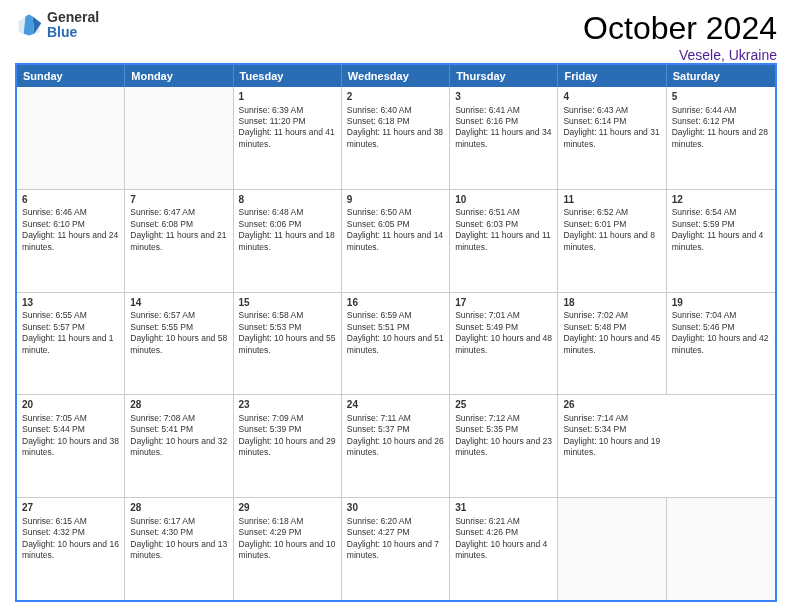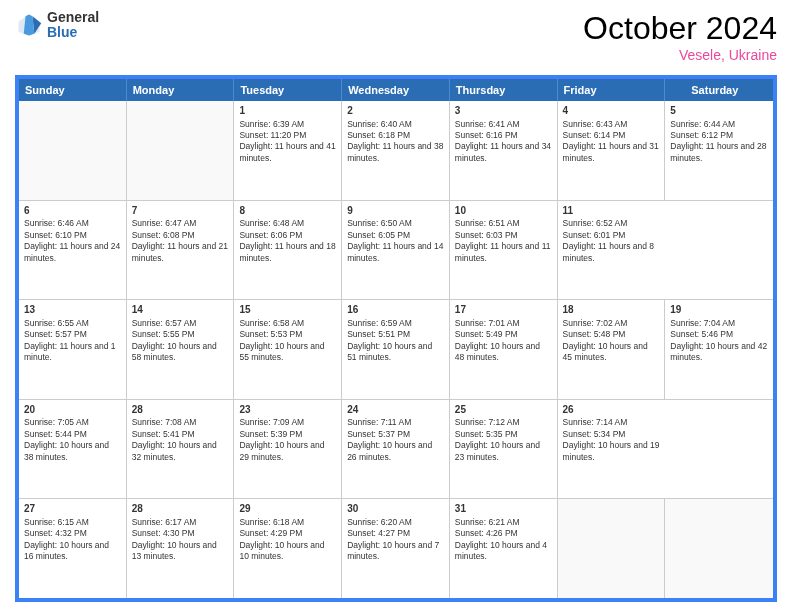--- a/index.html
+++ b/index.html
@@ -14,21 +14,21 @@
       width: 792px;
       height: 612px;
       padding: 10px 15px;
       display: flex;
       flex-direction: column;
     }
     .header {
       display: flex;
       justify-content: space-between;
       align-items: flex-start;
-      margin-bottom: 12px;
+      margin-bottom: 0;
       gap: 40px;
     }
     .logo {
       display: flex;
       align-items: center;
       gap: 4px;
     }
     .logo-text {
       display: flex;
       flex-direction: column;
@@ -51,42 +51,42 @@
     .title-block {
       text-align: right;
     }
     .month-title {
       font-size: 32px;
       font-weight: normal;
       color: #000000;
     }
     .subtitle {
       font-size: 14px;
-      color: #ec4899;
+      color: #4c1d95;
     }
     .calendar {
       flex: 1;
       display: flex;
       flex-direction: column;
-      border: 4px solid #3b82f6;
+      border: 2px solid #3b82f6;
     }
     .cal-header {
       display: grid;
       grid-template-columns: repeat(7, 1fr);
       background: #2a6db5;
     }
     .cal-header-cell {
       color: #fff;
       font-size: 11px;
       font-weight: bold;
       padding: 5px 6px;
       border-right: 1px solid #4a8dd5;
       text-align: left;
     }
-    .cal-header-cell:last-child { border-right: none; margin-left: 20px; }
+    .cal-header-cell:last-child { border-right: none; }
     .cal-body {
       flex: 1;
       display: flex;
       flex-direction: column;
     }
     .cal-row {
       display: grid;
       grid-template-columns: repeat(7, 1fr);
       flex: 1;
       border-bottom: 1px solid #ccc;
@@ -151,20 +151,21 @@
           <div class="cal-cell"><span class="day-num">4</span><span>Sunrise: 6:43 AM</span><br><span>Sunset: 6:14 PM</span><br><span>Daylight: 11 hours and 31 minutes.</span></div>
           <div class="cal-cell"><span class="day-num">5</span><span>Sunrise: 6:44 AM</span><br><span>Sunset: 6:12 PM</span><br><span>Daylight: 11 hours and 28 minutes.</span></div>
         </div>
         <div class="cal-row">
           <div class="cal-cell"><span class="day-num">6</span><span>Sunrise: 6:46 AM</span><br><span>Sunset: 6:10 PM</span><br><span>Daylight: 11 hours and 24 minutes.</span></div>
           <div class="cal-cell"><span class="day-num">7</span><span>Sunrise: 6:47 AM</span><br><span>Sunset: 6:08 PM</span><br><span>Daylight: 11 hours and 21 minutes.</span></div>
           <div class="cal-cell"><span class="day-num">8</span><span>Sunrise: 6:48 AM</span><br><span>Sunset: 6:06 PM</span><br><span>Daylight: 11 hours and 18 minutes.</span></div>
           <div class="cal-cell"><span class="day-num">9</span><span>Sunrise: 6:50 AM</span><br><span>Sunset: 6:05 PM</span><br><span>Daylight: 11 hours and 14 minutes.</span></div>
           <div class="cal-cell"><span class="day-num">10</span><span>Sunrise: 6:51 AM</span><br><span>Sunset: 6:03 PM</span><br><span>Daylight: 11 hours and 11 minutes.</span></div>
           <div class="cal-cell"><span class="day-num">11</span><span>Sunrise: 6:52 AM</span><br><span>Sunset: 6:01 PM</span><br><span>Daylight: 11 hours and 8 minutes.</span></div>
+          <div class="cal-cell"><span class="day-num">12</span><span>Sunrise: 6:54 AM</span><br><span>Sunset: 5:59 PM</span><br><span>Daylight: 11 hours and 4 minutes.</span></div>
         </div>
         <div class="cal-row">
           <div class="cal-cell"><span class="day-num">13</span><span>Sunrise: 6:55 AM</span><br><span>Sunset: 5:57 PM</span><br><span>Daylight: 11 hours and 1 minute.</span></div>
           <div class="cal-cell"><span class="day-num">14</span><span>Sunrise: 6:57 AM</span><br><span>Sunset: 5:55 PM</span><br><span>Daylight: 10 hours and 58 minutes.</span></div>
           <div class="cal-cell"><span class="day-num">15</span><span>Sunrise: 6:58 AM</span><br><span>Sunset: 5:53 PM</span><br><span>Daylight: 10 hours and 55 minutes.</span></div>
           <div class="cal-cell"><span class="day-num">16</span><span>Sunrise: 6:59 AM</span><br><span>Sunset: 5:51 PM</span><br><span>Daylight: 10 hours and 51 minutes.</span></div>
           <div class="cal-cell"><span class="day-num">17</span><span>Sunrise: 7:01 AM</span><br><span>Sunset: 5:49 PM</span><br><span>Daylight: 10 hours and 48 minutes.</span></div>
           <div class="cal-cell"><span class="day-num">18</span><span>Sunrise: 7:02 AM</span><br><span>Sunset: 5:48 PM</span><br><span>Daylight: 10 hours and 45 minutes.</span></div>
           <div class="cal-cell"><span class="day-num">19</span><span>Sunrise: 7:04 AM</span><br><span>Sunset: 5:46 PM</span><br><span>Daylight: 10 hours and 42 minutes.</span></div>
         </div>

